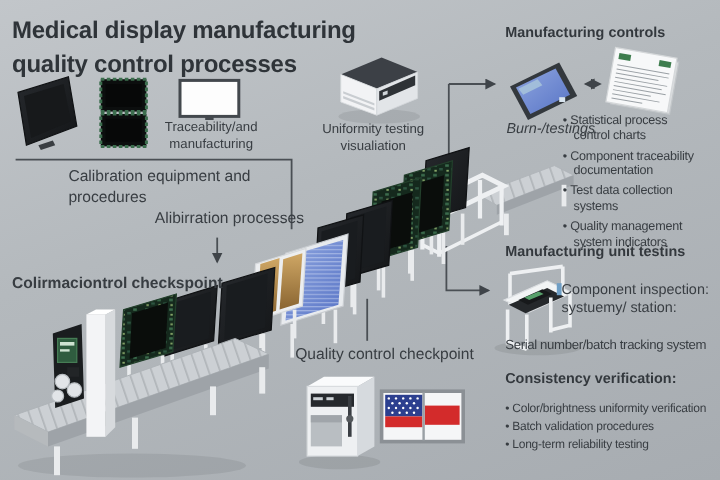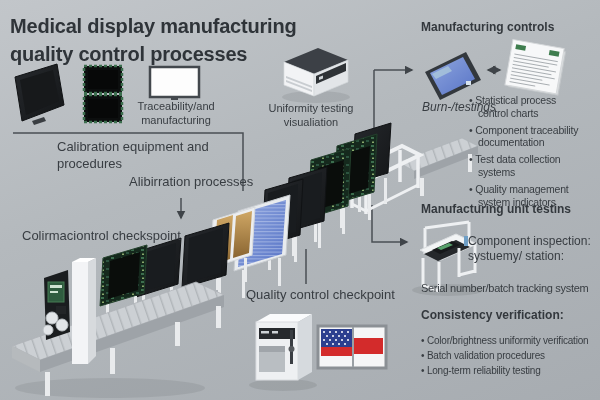--- a/index.html
+++ b/index.html
@@ -280,21 +280,21 @@
 quality control processes</div>
 
 <div class="label small ctr" style="left:134px;top:99px;width:84px;">Traceability/and
 manufacturing</div>
 
 <div class="label mid" style="left:13px;top:139px;margin-left:44px;">Calibration equipment and
 procedures</div>
 
 <div class="label mid" style="left:129px;top:174px;">Alibirration processes</div>
 
-<div class="label mid" style="left:22px;top:228px;">Colirmaciontrol checkspoint</div>
+<div class="label mid" style="left:10px;top:228px;font-weight:bold;">Colirmaciontrol checkspoint</div>
 
 <div class="label small ctr" style="left:264px;top:101px;width:94px;">Uniformity testing
 visualiation</div>
 
 <div class="label mid" style="left:246px;top:287px;">Quality control checkpoint</div>
 
 <div class="label small ctr" style="left:245px;top:368px;width:78px;margin-top:40px;">Burn-in testing
 area</div>
 
 <div class="label h" style="left:421px;top:20px;">Manufacturing controls</div>

